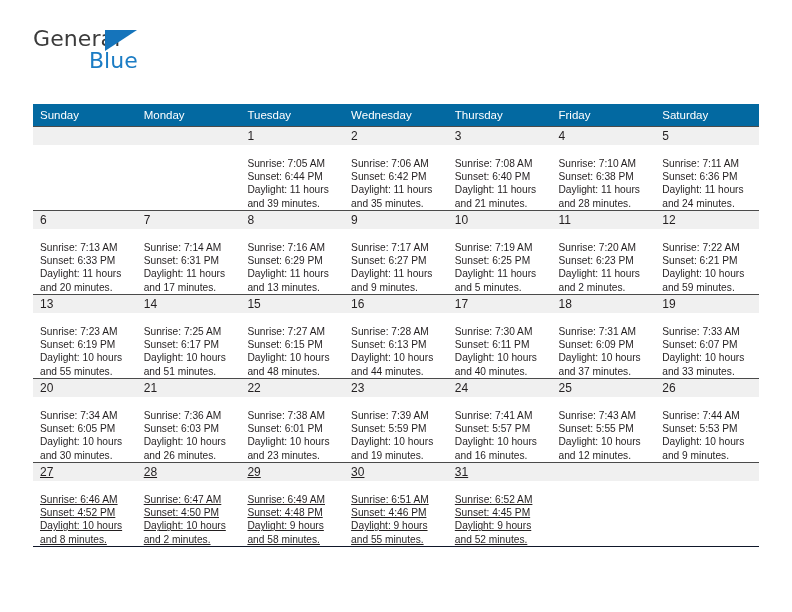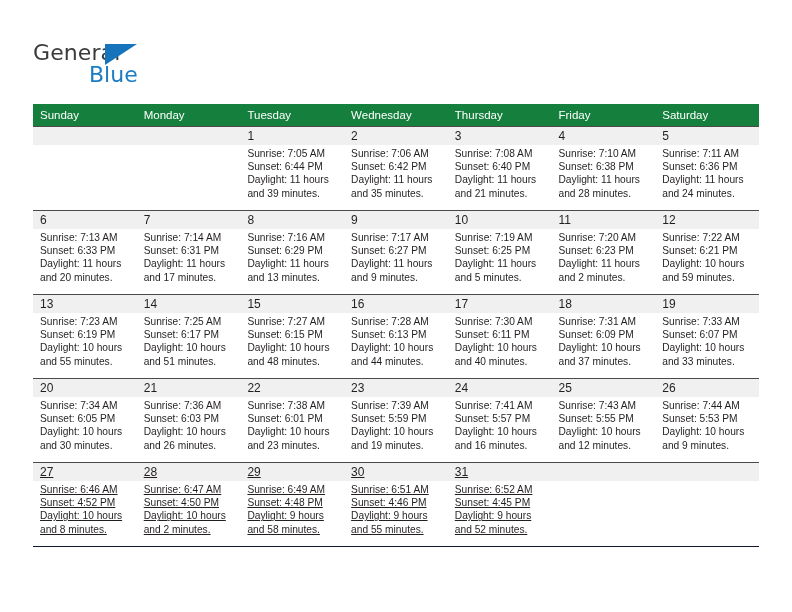--- a/index.html
+++ b/index.html
@@ -25,21 +25,21 @@
   .header {
     position: absolute;
     left: 0;
     top: 0;
     width: 792px;
     height: 100px;
   }
   .logo {
     position: absolute;
     left: 33px;
-    top: 40px;
+    top: 26px;
     width: 180px;
     height: 52px;
   }
   .logo-general {
     position: absolute;
     left: 0;
     top: 0;
     font-size: 22px;
     letter-spacing: 0.1px;
     color: #3b3b3b;
@@ -89,21 +89,21 @@
   
   .calendar {
     position: absolute;
     left: 33px;
     top: 104px;
     width: 726px;
     border-collapse: collapse;
     table-layout: fixed;
   }
   .calendar th {
-    background: #15803d;
+    background: #0369a1;
     color: #ffffff;
     font-size: 11.5px;
     font-weight: 400;
     text-align: left;
     padding: 5px 0 5px 7px;
     height: 12px;
     border: none;
   }
   .calendar td {
     vertical-align: top;
@@ -127,21 +127,21 @@
     height: 18px;
     line-height: 18px;
     padding-left: 7px;
     font-size: 12px;
     color: #231f20;
   }
   td.empty .daynum-band {
     background: #f0f0f0;
   }
   .detail {
-    padding: 2px 6px 0 7px;
+    padding: 12px 6px 0 7px;
     font-size: 10.2px;
     line-height: 13.2px;
     color: #231f20;
   }
   .detail div {
     white-space: nowrap;
   }
   .detail .daylight-line {
     white-space: normal;
   }

